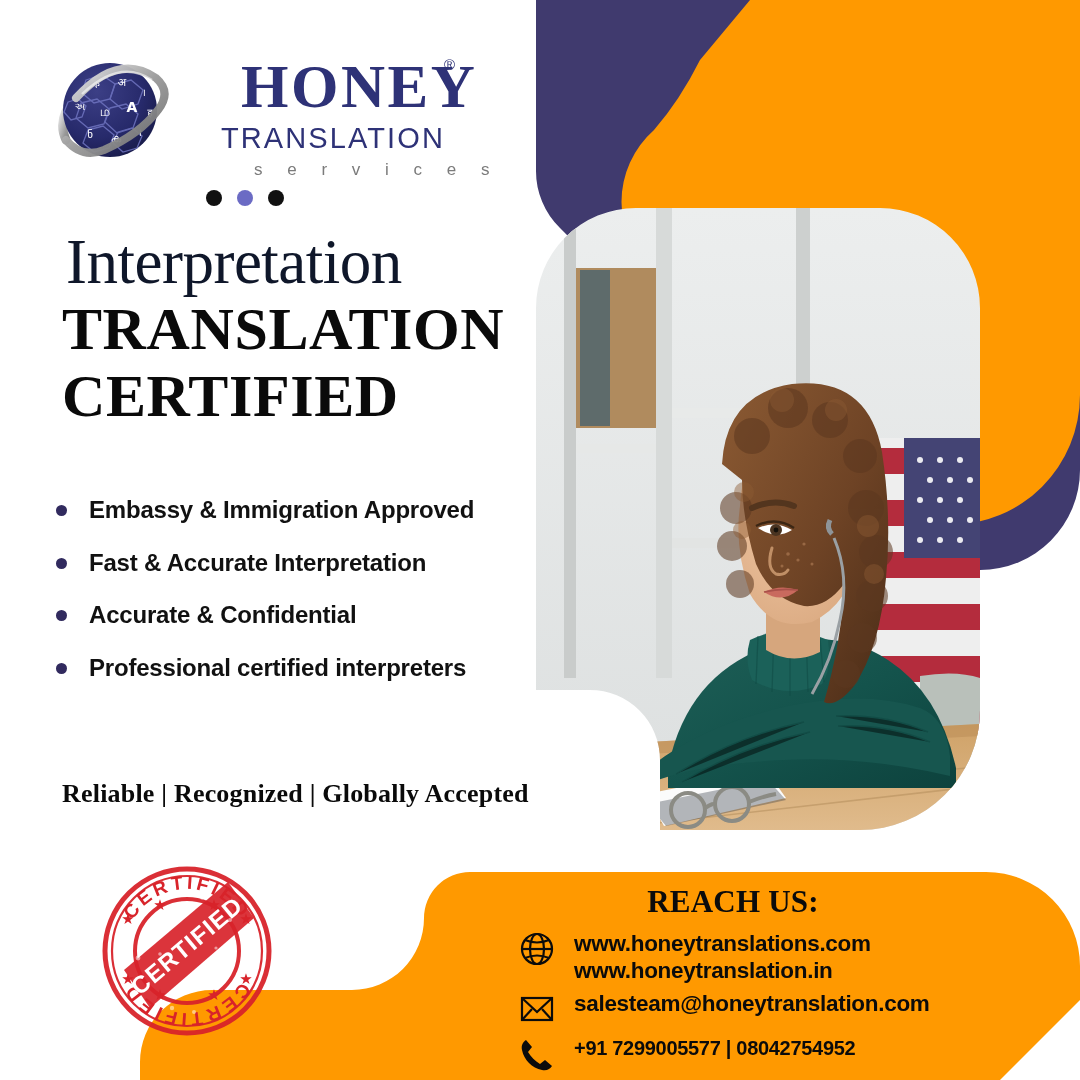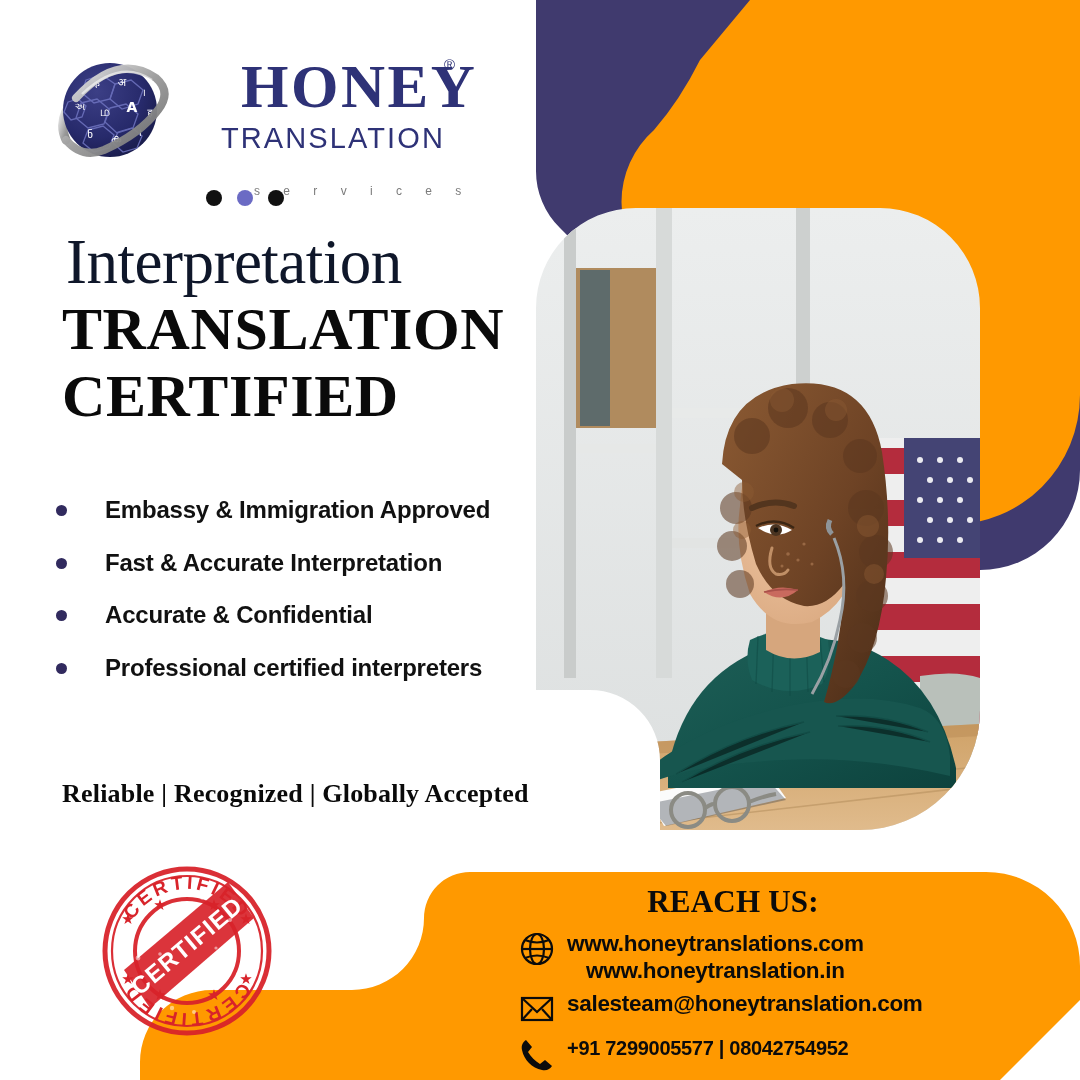--- a/index.html
+++ b/index.html
@@ -35,23 +35,23 @@
     font-family:"Liberation Sans",sans-serif;font-size:15px;color:#2e3277;
   }
   .logo-translation{
     font-family:"Liberation Sans",sans-serif;
     font-size:29px;font-weight:400;color:#2e3277;
     letter-spacing:2.1px;line-height:1;
     position:absolute;left:49px;top:76px;white-space:nowrap;
   }
   .logo-services{
     font-family:"Liberation Sans",sans-serif;
-    font-size:12px;font-weight:400;color:#7b7b7b;
+    font-size:17px;font-weight:400;color:#7b7b7b;
     letter-spacing:10px;line-height:1;
-    position:absolute;left:82px;top:113px;white-space:nowrap;margin-top:24px;
+    position:absolute;left:82px;top:113px;white-space:nowrap;
   }
 
   
   #dot-row{position:absolute;left:206px;top:190px;z-index:6;display:flex;gap:15px;}
   #dot-row span{display:block;width:16px;height:16px;border-radius:50%;}
 
   
   #headline{position:absolute;left:62px;top:230px;width:470px;z-index:6;}
   .h-script{
     font-family:"Liberation Serif",serif;
@@ -60,21 +60,21 @@
   }
   .h-main{
     font-family:"Liberation Serif",serif;
     font-size:60px;font-weight:700;color:#0a0a0a;
     line-height:1.12;letter-spacing:0.6px;margin:0;
   }
 
   
   #bullet-list{position:absolute;left:56px;top:494px;width:470px;z-index:6;margin:0;padding:0;list-style:none;}
   #bullet-list li{
-    display:flex;align-items:flex-start;gap:38px;
+    display:flex;align-items:flex-start;gap:22px;
     margin-bottom:21px;
     text-align:right;
   }
   .bdot{
     flex:0 0 auto;width:11px;height:11px;border-radius:50%;
     background:#312a5e;margin-top:11px;
   }
   .btxt{
     font-family:"Liberation Sans",sans-serif;
     font-size:24px;font-weight:700;color:#111111;
@@ -94,21 +94,21 @@
 
   
   #contact-panel{position:absolute;left:440px;top:872px;width:660px;height:196px;z-index:6;}
   #contact-inner{position:absolute;left:0;top:0;width:660px;height:208px;}
   .reach-title{
     position:absolute;left:0;right:74px;top:12px;text-align:center;
     font-family:"Liberation Serif",serif;
     font-size:31px;font-weight:700;color:#0b0b0b;
     letter-spacing:0.2px;
   }
-  .crow{position:absolute;display:flex;align-items:flex-start;gap:11px;text-align:center;}
+  .crow{position:absolute;display:flex;align-items:flex-start;gap:18px;}
   .cicon{flex:0 0 auto;width:38px;height:38px;}
   .ctext{
     font-family:"Liberation Sans",sans-serif;
     font-size:22.5px;font-weight:700;color:#0b0b0b;
     line-height:1.22;letter-spacing:-0.3px;white-space:nowrap;
   }
   #row-web{left:78px;top:58px;}
   #row-mail{left:78px;top:118px;}
   #row-phone{left:78px;top:164px;}
   #row-phone .ctext{font-size:20px;}

